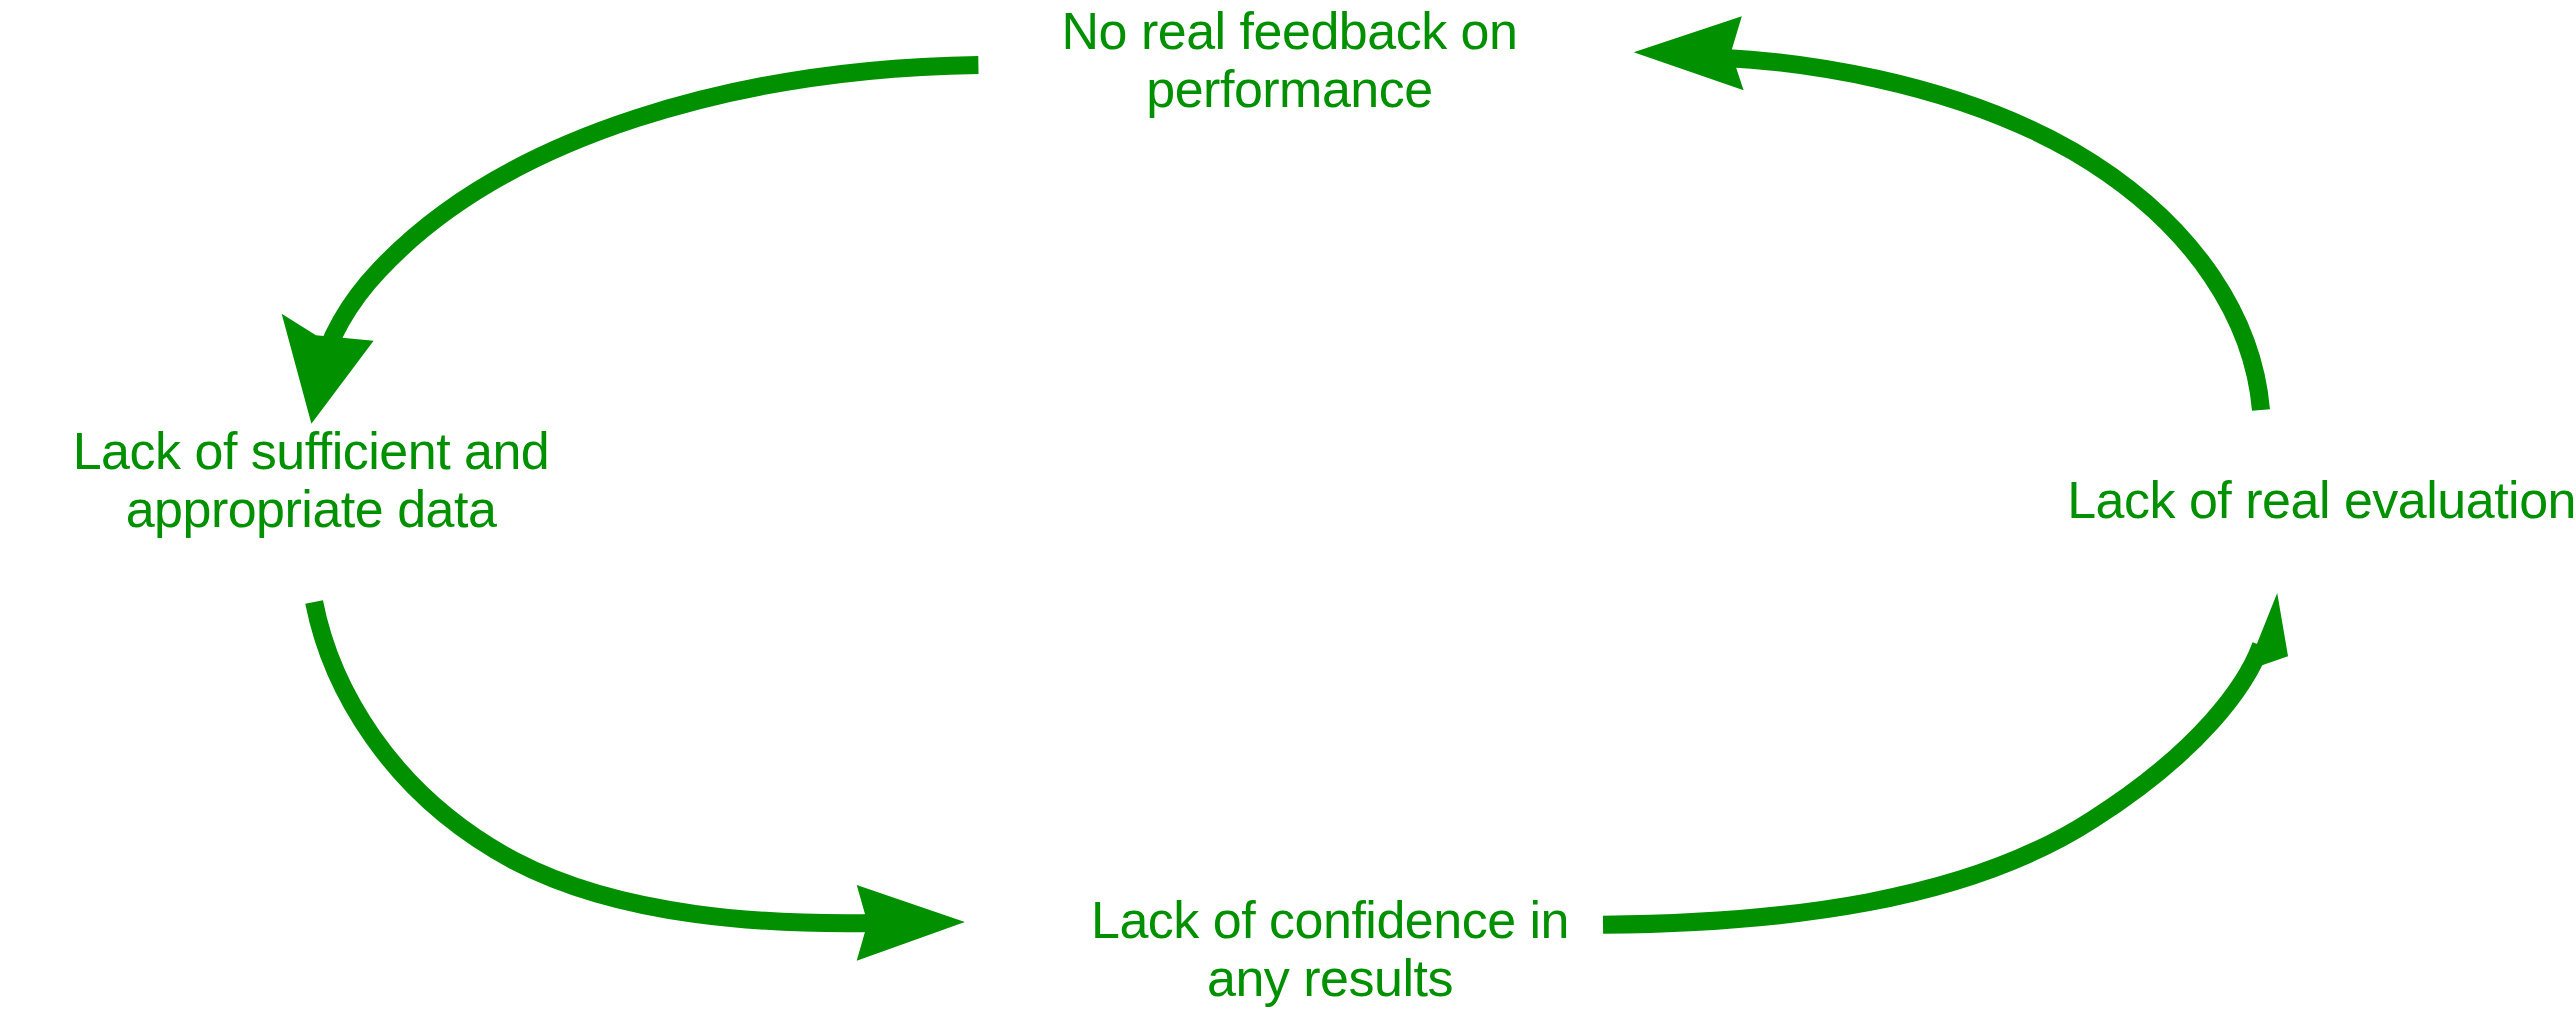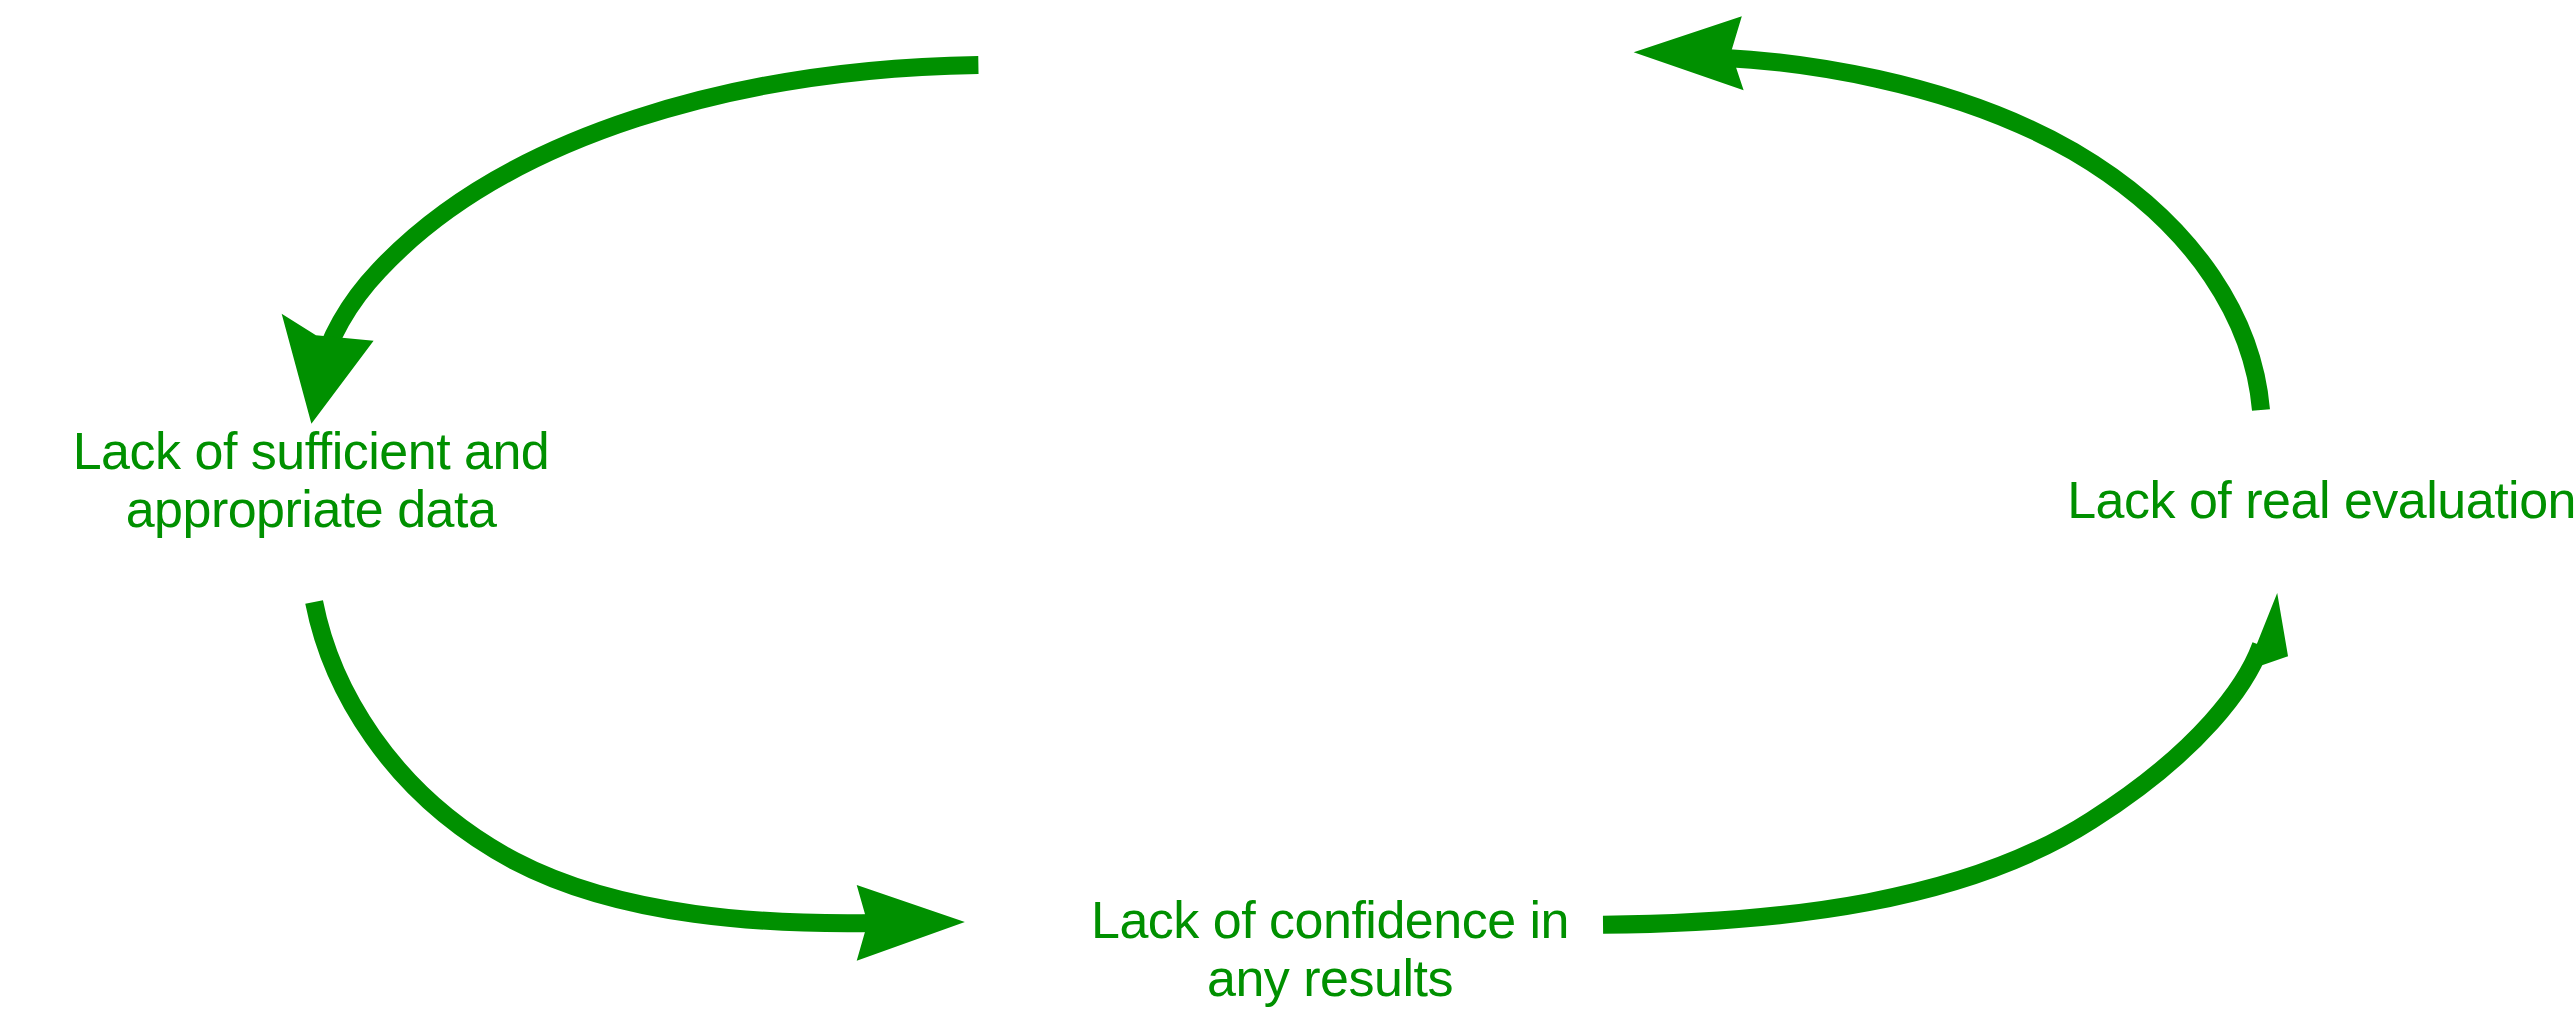--- a/index.html
+++ b/index.html
@@ -102,20 +102,22 @@
       <path d="M 2508 455
                C 2500 360, 2440 250, 2300 168
                C 2160 88, 1990 68, 1910 64" fill="none" stroke="#009000" stroke-width="20" stroke-linecap="butt"></path>
       <path d="M 1812 58
                L 1932 18
                L 1920 58
                L 1934 100 Z" fill="#009000"></path>
     </g>
   </svg>
 
+  <div class="node-label" id="node-top">No real feedback on
+performance</div>
 
   <div class="node-label" id="node-left">Lack of sufficient and
 appropriate data</div>
 
   <div class="node-label" id="node-bottom">Lack of confidence in
 any results</div>
 
   <div class="node-label" id="node-right">Lack of real evaluation</div>
 
 </div>

